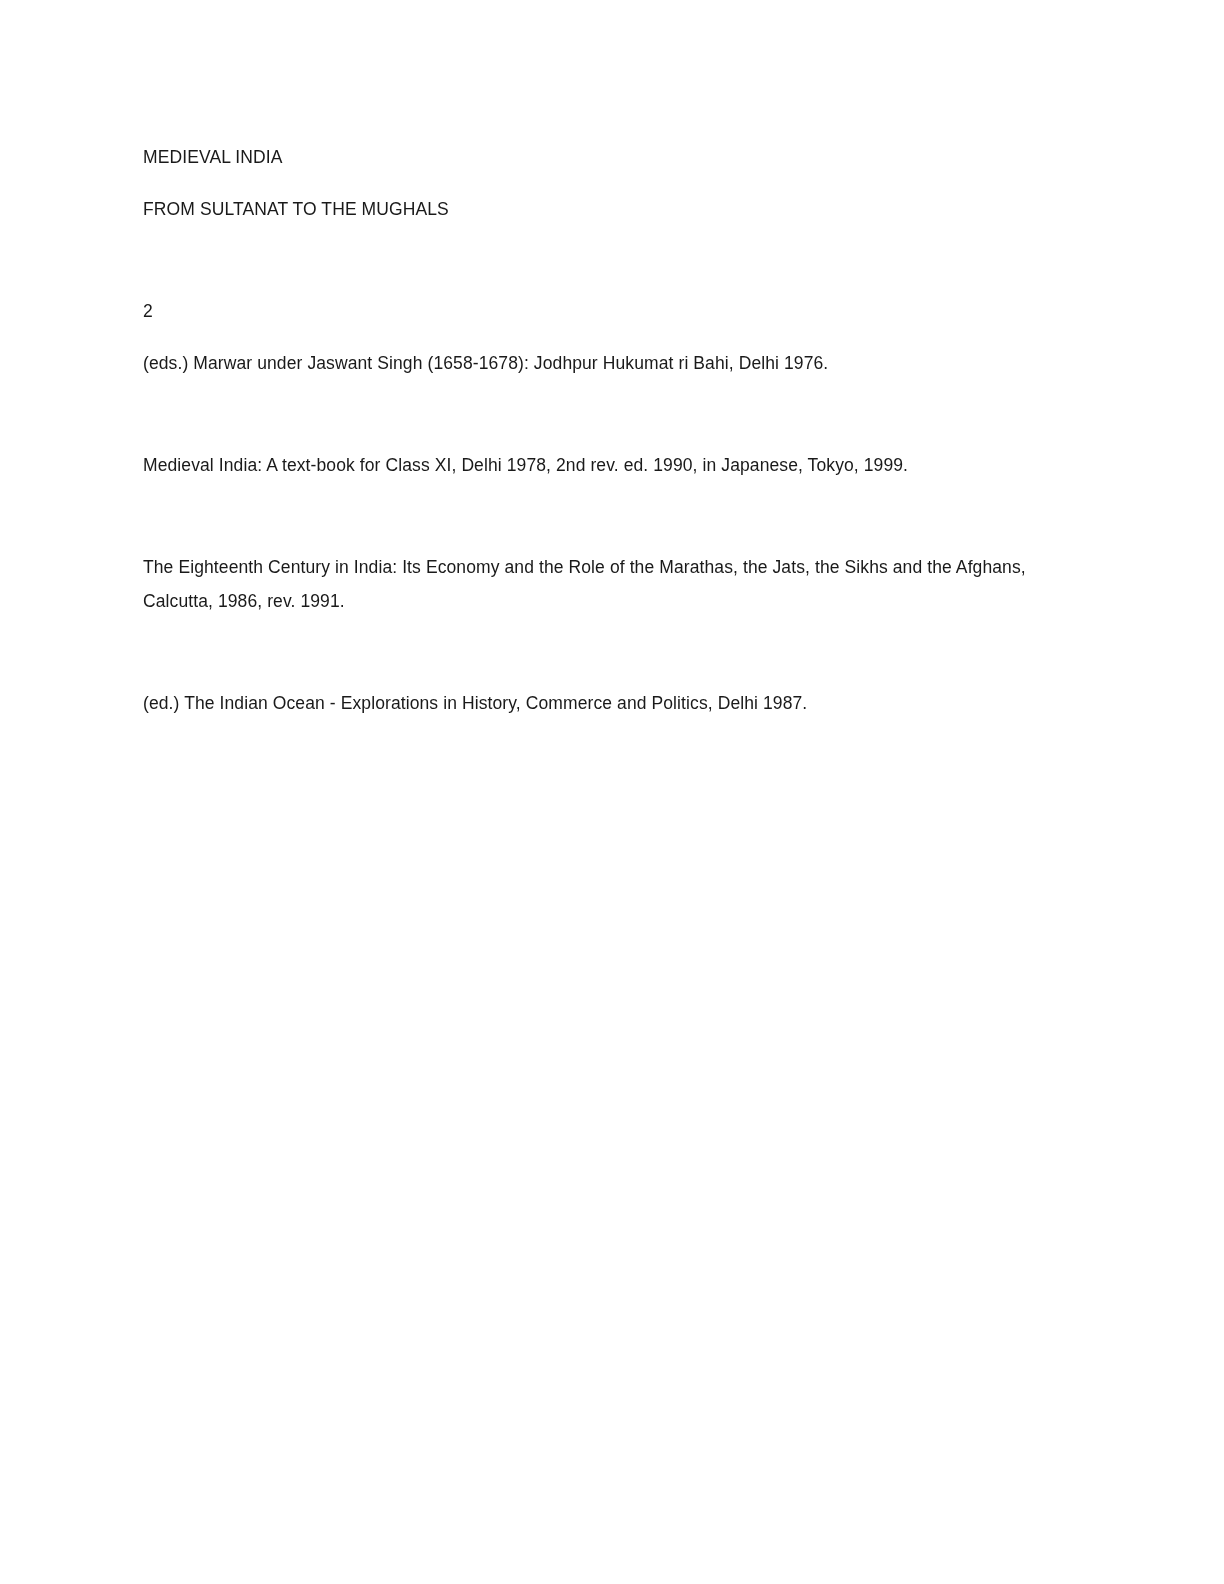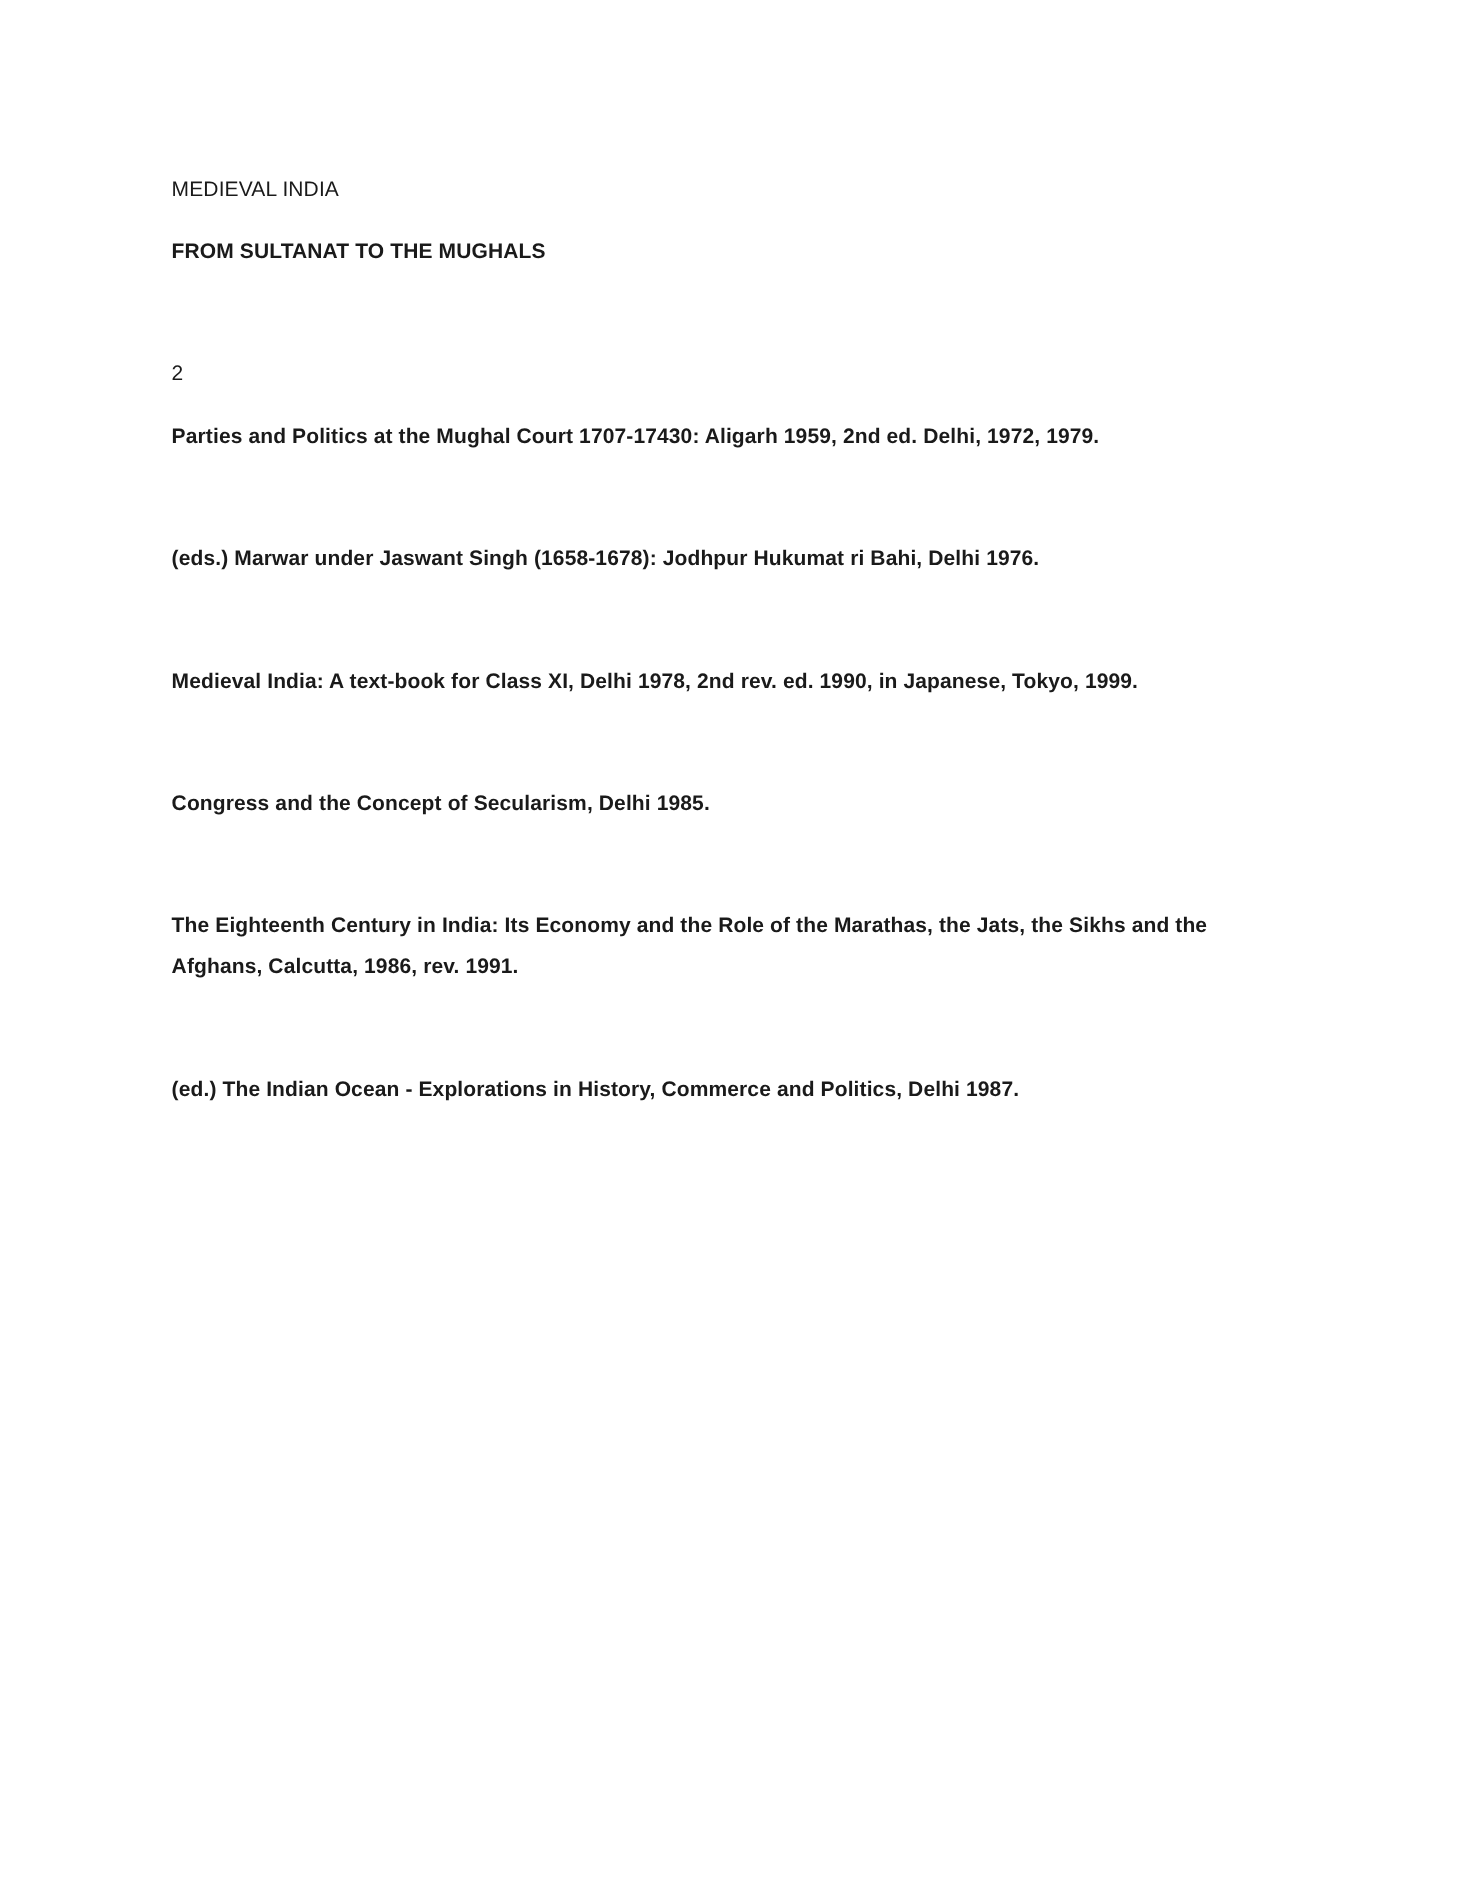--- a/index.html
+++ b/index.html
@@ -25,43 +25,41 @@
     margin: 0;
     font-size: 17.5px;
     line-height: 34px;
     font-weight: 400;
     letter-spacing: 0.1px;
     white-space: normal;
   }
   
   .gap-line { margin-bottom: 18px; }
   
-  .gap-block { margin-bottom: 68px; font-weight: bold; }
+  .gap-block { margin-bottom: 68px; }
 </style>
 </head>
 <body>
 
 <div class="page">
 
   <p class="para gap-line">MEDIEVAL INDIA</p>
 
   <p class="para gap-block">FROM SULTANAT TO THE MUGHALS</p>
 
   <p class="para gap-line">2</p>
 
 
-  <p class="para gap-block">Parties and Politics at the Mughal Court 1707-17430: Aligarh 1959, 2nd ed. Delhi, 1972, 1979.</p>
 
 
 
   <p class="para gap-block">(eds.) Marwar under Jaswant Singh (1658-1678): Jodhpur Hukumat ri Bahi, Delhi 1976.</p>
 
   <p class="para gap-block">Medieval India: A text-book for Class XI, Delhi 1978, 2nd rev. ed. 1990, in Japanese, Tokyo, 1999.</p>
 
 
-  <p class="para gap-block">Congress and the Concept of Secularism, Delhi 1985.</p>
 
   <p class="para gap-block">The Eighteenth Century in India: Its Economy and the Role of the Marathas, the Jats, the Sikhs and the Afghans, Calcutta, 1986, rev. 1991.</p>
 
   <p class="para gap-block">(ed.) The Indian Ocean - Explorations in History, Commerce and Politics, Delhi 1987.</p>
 
 
 </div>
 
 </body></html>

